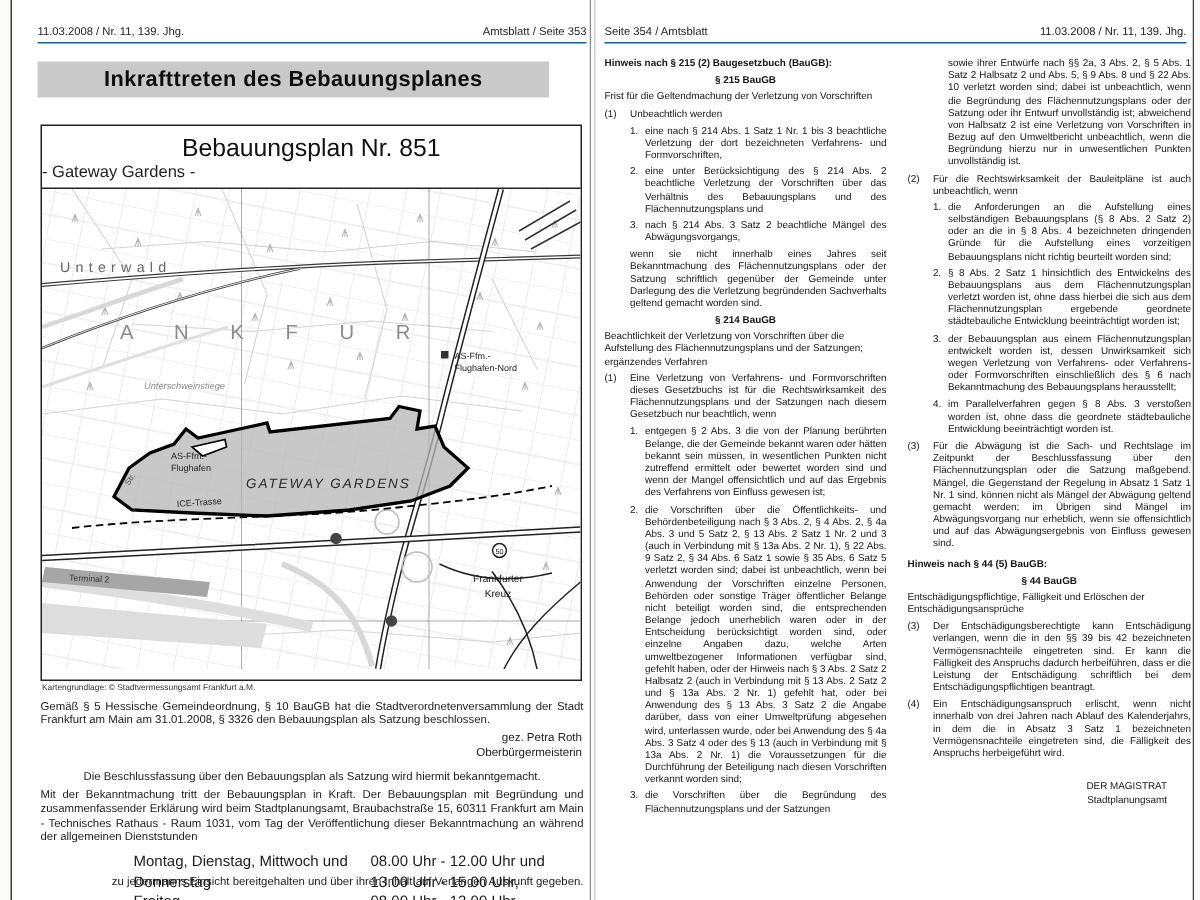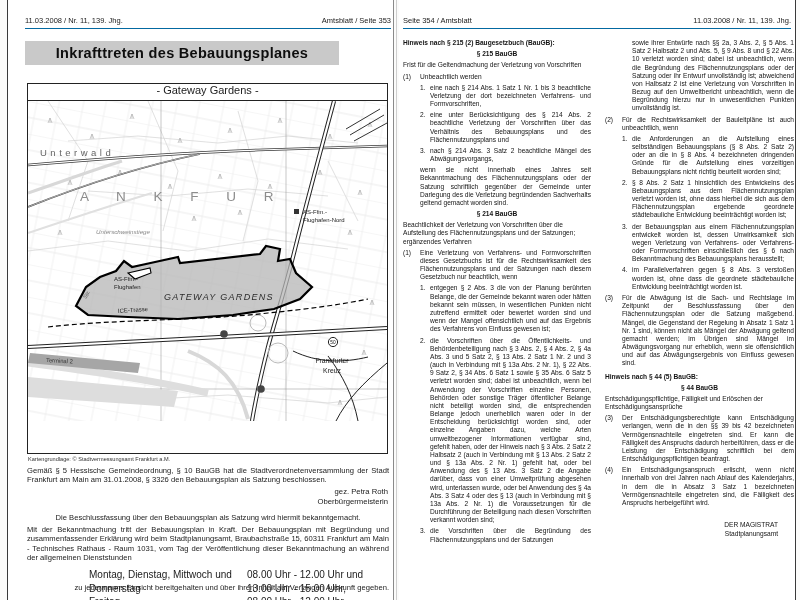--- a/index.html
+++ b/index.html
@@ -6,27 +6,27 @@
   body{width:800px;height:600px;position:relative;background:#fbfbfa;
        font-family:"Liberation Sans",sans-serif;color:#1b1b1b;overflow:hidden}
   .page{position:absolute;top:0;height:600px;background:#fff}
   .vline{position:absolute;top:0;height:600px;width:1px}
 
   
   .phead{position:absolute;display:flex;justify-content:space-between;
          font-size:7.5px;color:#222;border-bottom:1px solid #0369a1;padding-bottom:3px}
 
   
-  .title-bar{position:absolute;left:25px;top:41px;width:314px;height:24px;background:#c9c9c9;
+  .title-bar{position:absolute;left:25px;top:41px;width:341px;height:24px;background:#c9c9c9;
              display:flex;align-items:center;justify-content:center;
              font-weight:bold;font-size:14.5px;color:#0e0e0e;letter-spacing:.3px}
   .map-frame{position:absolute;left:27px;top:83px;width:361px;height:371px;
              border:1px solid #222;background:#fff;box-sizing:border-box}
   .map-title{text-align:center;padding-top:6px;font-size:16.5px;color:#111;line-height:1.15}
-  .map-subtitle{text-align:center;font-size:11px;color:#222;padding-bottom:4px}
+  .map-subtitle{text-align:left;font-size:11px;color:#222;padding-bottom:4px}
   .map-svg{display:block;border-top:1px solid #222}
   .credit{position:absolute;left:28px;top:456px;font-size:5.6px;color:#333}
   .lp-par{position:absolute;left:27px;width:362px;font-size:7.6px;line-height:1.24;text-align:justify}
   .lp-sig{position:absolute;left:180px;top:487px;width:208px;text-align:right;font-size:7.7px;line-height:1.3}
   .hours{position:absolute;left:89px;top:568px;width:301px;font-size:10px;line-height:1.35}
   .hrow{display:flex}
   .hdays{flex:none;width:158px}
   .htimes{flex:1}
 
   
@@ -57,20 +57,21 @@
   <div class="phead" style="left:17px;top:16px;width:366px">
     <span>11.03.2008 / Nr. 11, 139. Jhg.</span>
     <span>Amtsblatt / Seite 353</span>
   </div>
 
   <div class="title-bar" style="left:17px">
     <span>Inkrafttreten des Bebauungsplanes</span>
   </div>
 
   <div class="map-frame" style="left:19px">
+    <div class="map-title">Bebauungsplan Nr. 851</div>
     <div class="map-subtitle">- Gateway Gardens -</div>
 
     <svg class="map-svg" width="359" height="320" viewBox="0 0 359 320">
       <defs>
         <pattern id="parc" width="46" height="32" patternUnits="userSpaceOnUse" patternTransform="rotate(11)">
           <path d="M0 0H46M0 16H46" stroke="#e4e4e4" stroke-width="0.7"></path>
           <path d="M9 0V32M31 0V32" stroke="#ebebeb" stroke-width="0.7"></path>
         </pattern>
         <g id="tr">
           <path d="M-2,2 L0,-3 L2,2 M0,-3 L0,2" fill="none" stroke="#b3b3b3" stroke-width="0.7"></path>

